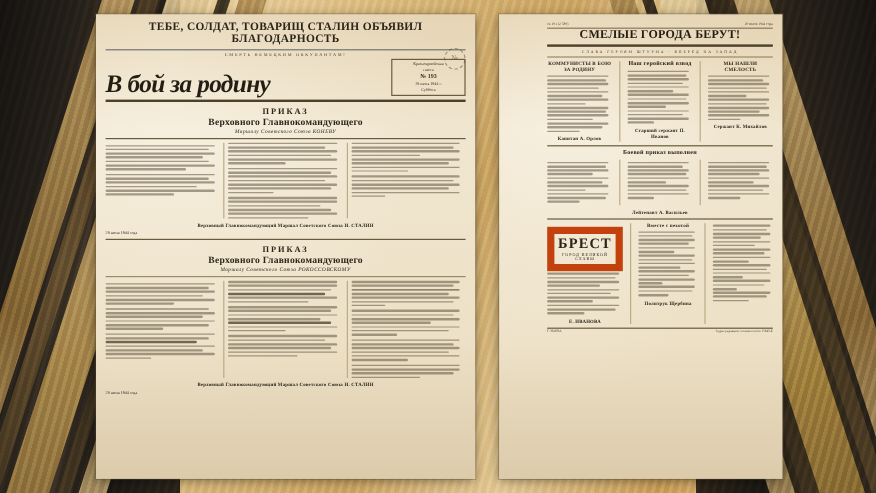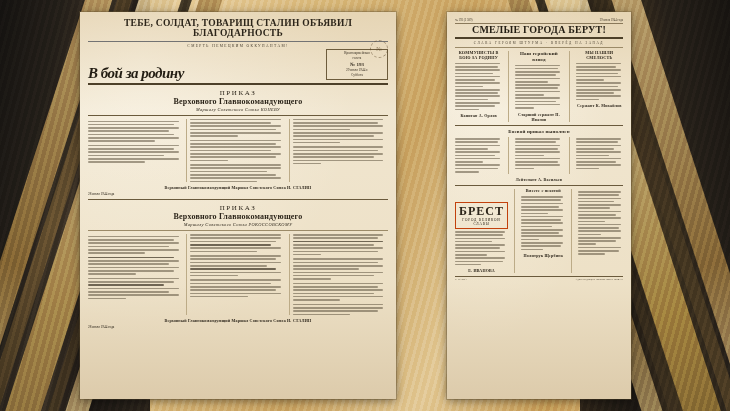--- a/index.html
+++ b/index.html
@@ -72,21 +72,21 @@
   .page {
     position: absolute;
     top: 12px;
     height: 387px;
     background: #efe4cd;
     box-shadow: 0 2px 9px rgba(0,0,0,0.45), 0 0 0 1px rgba(120,100,60,0.35);
     overflow: hidden;
     color: #2c251a;
   }
   .page.left  { left: 80px;  width: 316px; }
-  .page.right { left: 447px; width: 184px; }
+  .page.right { left: 416px; width: 204px; padding-left: 32px; }
 
   .paper-grain {
     position: absolute; inset: 0;
     background:
       linear-gradient(180deg, rgba(222,200,160,0.55), rgba(245,236,216,0.2) 25%, rgba(233,218,186,0.35) 70%, rgba(208,186,148,0.6)),
       radial-gradient(ellipse at 20% 12%, rgba(255,252,244,0.6), rgba(0,0,0,0) 60%);
     pointer-events: none;
   }
   .page-inner {
     position: relative;
@@ -114,21 +114,21 @@
   }
   .masthead-row {
     display: flex;
     align-items: flex-end;
     justify-content: space-between;
     border-bottom: 2px solid #4d4029;
     padding-bottom: 2px;
     margin-top: 1px;
   }
   .masthead-title {
-    font-size: 15px;
+    font-size: 21px;
     font-weight: bold;
     font-style: italic;
     letter-spacing: -0.5px;
     line-height: 1;
     color: #231d13;
     text-align: right;
   }
   .masthead-meta {
     text-align: center;
     font-size: 3.4px;
@@ -140,21 +140,21 @@
     color: #3a3124;
   }
   .masthead-meta .big { font-size: 5px; font-weight: bold; display:block; }
 
   .order-head {
     text-align: center;
     margin-top: 4px;
   }
   .order-head .kicker {
     font-size: 7px;
-    font-weight: normal;
+    font-weight: bold;
     letter-spacing: 1.6px;
   }
   .order-head .t1 {
     font-size: 8px;
     font-weight: bold;
     letter-spacing: 0.2px;
     text-align: center;
   }
   .order-head .t2 {
     font-size: 4.4px;
@@ -231,23 +231,23 @@
   .colhead {
     text-align: center;
     font-size: 5px;
     font-weight: bold;
     letter-spacing: 0.2px;
     margin-bottom: 2px;
     line-height: 1.15;
   }
   .colhead.sm { font-size: 4.2px; }
   .boxed {
-    border: 1px solid #c2410c;
+    border: 6px solid #c2410c;
     padding: 2px 3px;
-    margin-top: 13px;
+    margin-top: 3px;
   }
   .brest {
     font-size: 12px;
     font-weight: bold;
     letter-spacing: 1px;
     text-align: center;
     line-height: 1;
   }
   .brest-sub {
     font-size: 3.4px;

